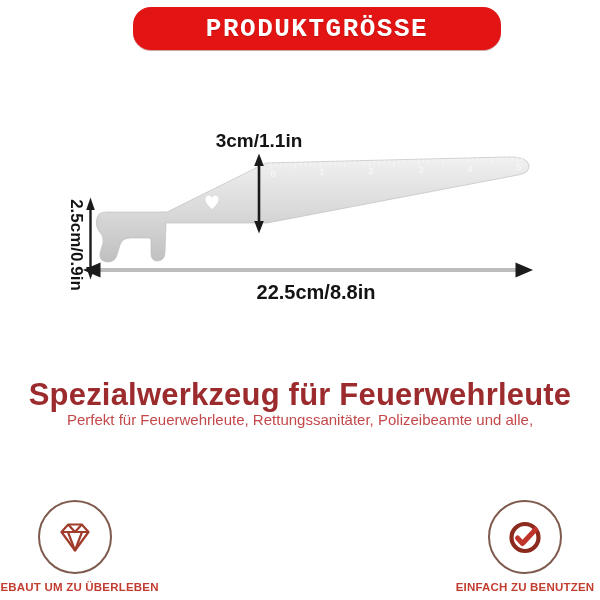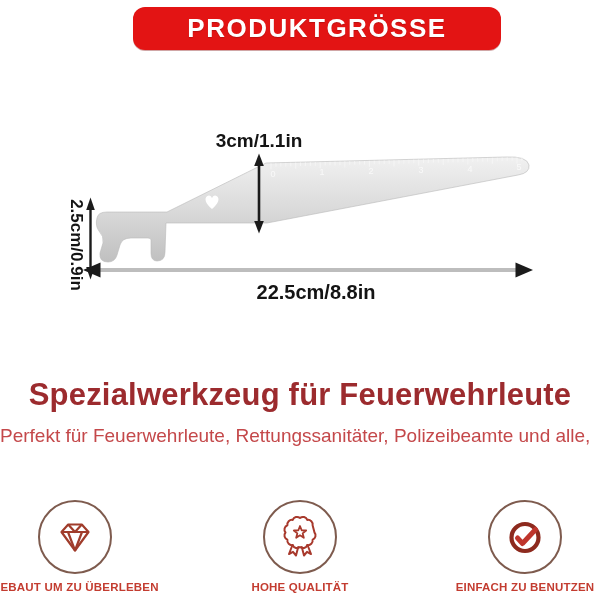--- a/index.html
+++ b/index.html
@@ -3,40 +3,41 @@
 <meta charset="utf-8">
 <style>
   html,body{margin:0;padding:0;background:#ffffff;}
   .page{
     position:relative;width:600px;height:600px;background:#ffffff;overflow:hidden;
     font-family:"Liberation Sans",sans-serif;
   }
   
   .banner{
     position:absolute;left:133px;top:7px;width:368px;height:43px;
-    background:#e31414;border-radius:12px;
+    background:#e31414;border-radius:18px;
     display:flex;align-items:center;justify-content:center;
     box-shadow:0 1px 0 rgba(120,0,0,.35);
+    font-family:Liberation Mono, monospace;
   }
   .banner-title{
     color:#ffffff;font-size:26px;font-weight:bold;letter-spacing:1.5px;
     text-shadow:0 1px 1px rgba(0,0,0,.18);
   }
   
   .diagram{position:absolute;left:0;top:0;}
   .dim{font-family:"Liberation Sans",sans-serif;font-weight:bold;fill:#141414;}
   .ruler-num{font-family:"Liberation Sans",sans-serif;font-size:9px;fill:#fafafa;opacity:.95;}
   
   .headline{
     position:absolute;left:0;top:377px;width:600px;text-align:center;
     font-size:31px;font-weight:bold;color:#9c2b2e;letter-spacing:.2px;
   }
   .subtitle{
-    position:absolute;left:0;top:424px;width:600px;text-align:left;
-    font-size:19px;line-height:23px;color:#c4484a;
+    position:absolute;left:0;top:408px;width:600px;text-align:center;
+    font-size:15px;line-height:23px;color:#c4484a;
   }
   
   .features{
     position:absolute;left:0;top:500px;width:600px;
     display:flex;justify-content:space-between;
   }
   .feature{
     width:150px;display:flex;flex-direction:column;align-items:center;
   }
   .feature-circle{
@@ -123,39 +124,20 @@
     <div class="feature">
       <div class="feature-circle">
         <svg width="46" height="46" viewBox="-23 -23 46 46" fill="none" stroke="#a03c2b" stroke-width="2.2" stroke-linejoin="round">
           <path d="M -13.5 -5 L -6.8 -12.5 L 6.8 -12.5 L 13.5 -5 L 0 13.5 Z"></path>
           <path d="M -13.5 -5 H 13.5 M -6.8 -12.5 L 0 -5 L 6.8 -12.5 M -7 -5 L 0 13.5 M 7 -5 L 0 13.5"></path>
         </svg>
       </div>
       <div class="feature-label">GEBAUT UM ZU ÜBERLEBEN</div>
     </div>
 
-    <div class="feature">
-      <div class="feature-circle">
-        <svg width="46" height="46" viewBox="-23 -23 46 46" fill="none" stroke="#a8392c" stroke-width="2" stroke-linejoin="round" stroke-linecap="round">
-          <g transform="translate(0,-4.5)">
-            <path d="M 14.5 0 A 4.6 4.6 0 0 1 12.6 7.25 A 4.6 4.6 0 0 1 7.25 12.6
-                     A 4.6 4.6 0 0 1 0 14.5 A 4.6 4.6 0 0 1 -7.25 12.6
-                     A 4.6 4.6 0 0 1 -12.6 7.25 A 4.6 4.6 0 0 1 -14.5 0
-                     A 4.6 4.6 0 0 1 -12.6 -7.25 A 4.6 4.6 0 0 1 -7.25 -12.6
-                     A 4.6 4.6 0 0 1 0 -14.5 A 4.6 4.6 0 0 1 7.25 -12.6
-                     A 4.6 4.6 0 0 1 12.6 -7.25 Z"></path>
-            <path stroke-width="1.8" d="M 0 -6.5 L 1.65 -2.27 L 6.18 -2.01 L 2.66 0.87 L 3.82 5.26
-                     L 0 2.8 L -3.82 5.26 L -2.66 0.87 L -6.18 -2.01 L -1.65 -2.27 Z"></path>
-            <path d="M -7.5 12.5 L -11 21.5 L -7 19.3 L -4 23 L -1.8 14.5"></path>
-            <path d="M 7.5 12.5 L 11 21.5 L 7 19.3 L 4 23 L 1.8 14.5"></path>
-          </g>
-        </svg>
-      </div>
-      <div class="feature-label">HOHE QUALITÄT</div>
-    </div>
 
     <div class="feature">
       <div class="feature-circle">
         <svg width="46" height="46" viewBox="-23 -23 46 46" fill="none">
           <circle cx="0" cy="0.5" r="13.5" stroke="#8d2a1e" stroke-width="4.2"></circle>
           <path d="M -7.5 1 L -2.5 6.5 L 10.5 -7.5" stroke="#bf352c" stroke-width="5" stroke-linecap="round" stroke-linejoin="round"></path>
         </svg>
       </div>
       <div class="feature-label">EINFACH ZU BENUTZEN</div>
     </div>

